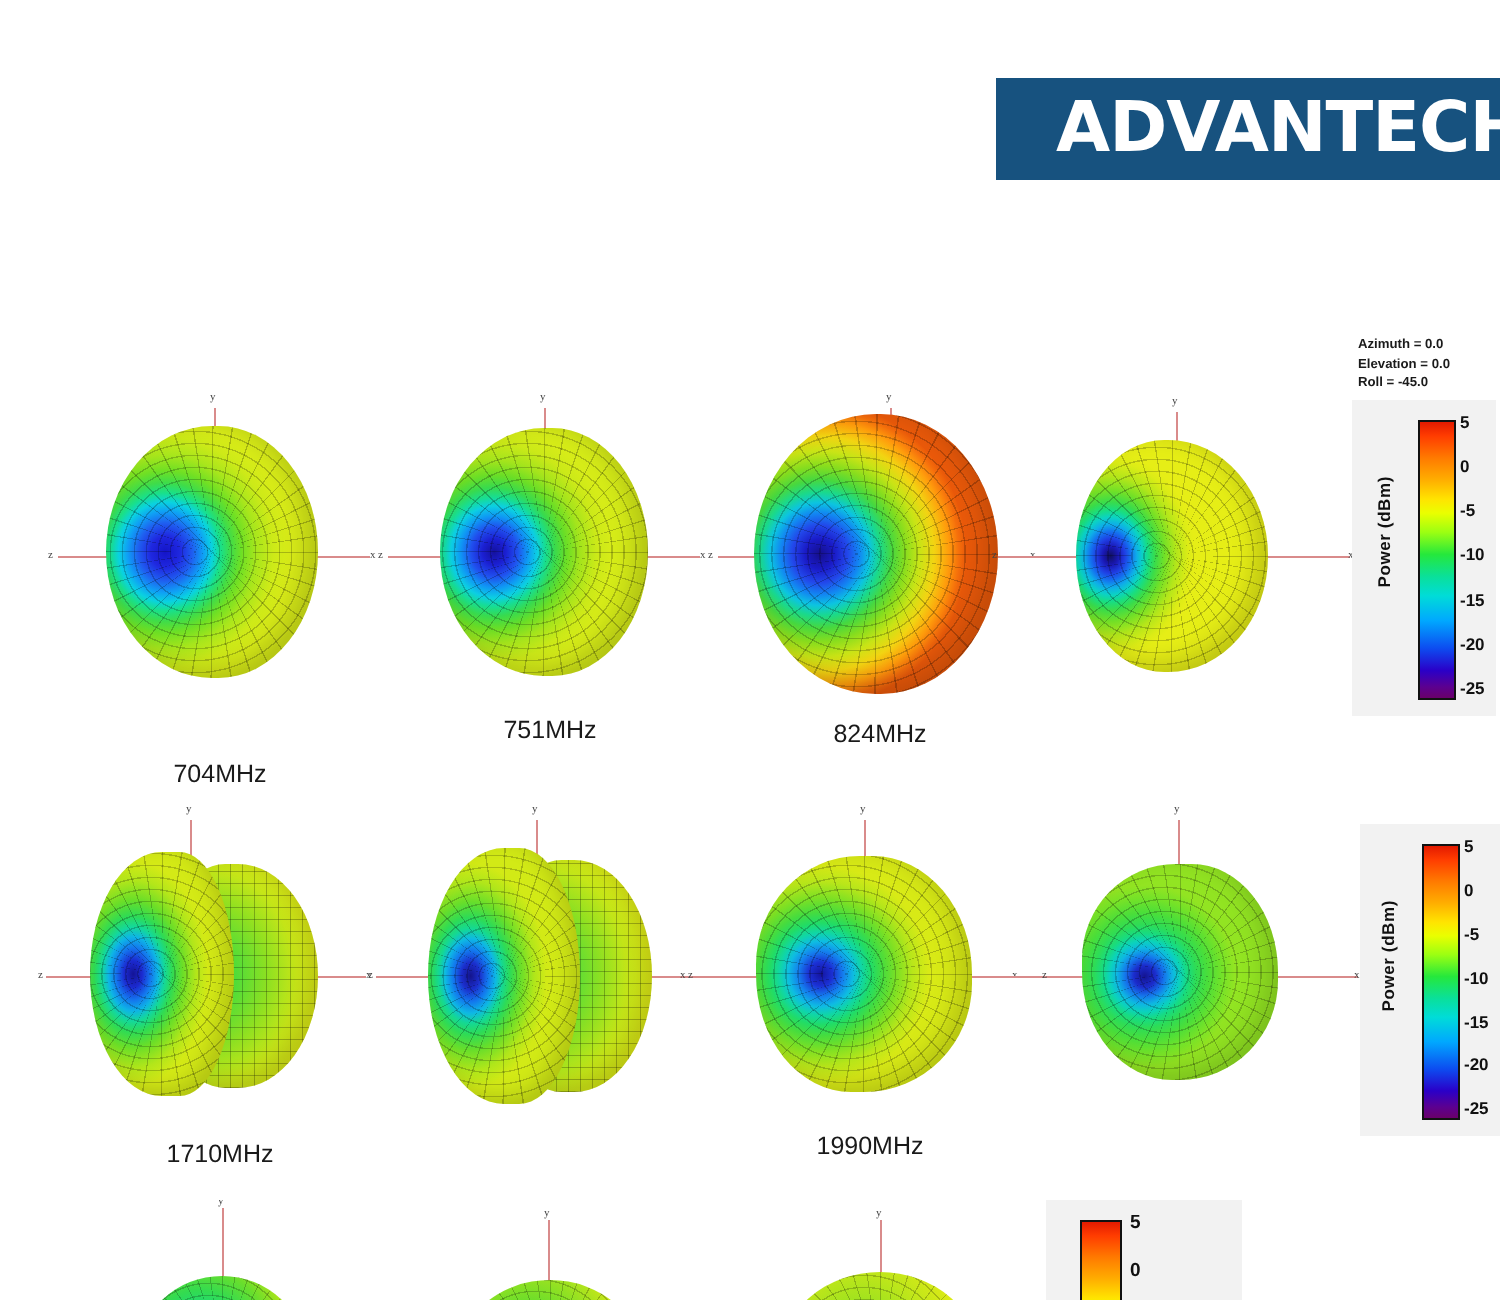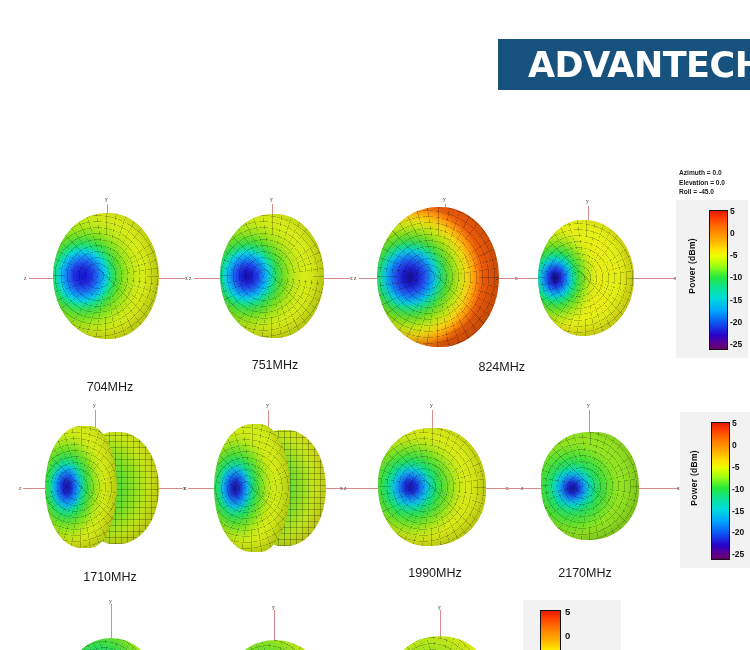--- a/index.html
+++ b/index.html
@@ -170,21 +170,21 @@
                       #150f8c 0%, #1a1bc8 10%, #2247ea 19%, #1287f2 27%,
                       #0cc4e0 34%, #1ad98c 41%, #47d83f 49%,
                       #86dd1e 58%, #c8e416 68%, #f2d412 78%,
                       #ff9d0c 88%, #f6700c 95%, #ec5a0a 100%);
                     box-shadow:inset -7px -5px 14px rgba(0,0,0,.18);">
           <div class="mesh-rad"></div>
           <div class="mesh-ring"></div>
         </div>
       </div>
     </div>
-    <div class="plot-caption" style="left:355px;top:170px;text-align:right;">824MHz</div>
+    <div class="plot-caption" style="left:355px;top:170px;">824MHz</div>
 
     <div class="plot-cell" style="left:500px;top:0;">
       <div class="pat-wrap">
         <div class="axes">
           <div class="axis-line axis-h" style="left:0px;top:88px;width:175px;"></div>
           <div class="axis-line axis-v" style="left:88px;top:16px;height:72px;"></div>
           <div class="axis-lbl" style="left:86px;top:8px;">y</div>
           <div class="axis-lbl" style="left:174px;top:85px;">x</div>
           <div class="axis-lbl" style="left:-4px;top:85px;">z</div>
         </div>
@@ -312,21 +312,20 @@
                     background:radial-gradient(ellipse 46% 42% at 32% 52%,
                       #141492 0%, #1b2ccc 12%, #1478ec 22%, #0eb6e2 31%,
                       #0bd2bc 39%, #17db82 47%, #2edc56 57%,
                       #4ade3a 70%, #74e228 86%, #92e422 100%);
                     box-shadow:inset -6px -4px 12px rgba(0,0,0,.17);">
           <div class="mesh-rad"></div>
           <div class="mesh-ring"></div>
         </div>
       </div>
     </div>
-    <div class="plot-caption" style="left:500px;top:166px;">2170MHz</div>
   </div>
 
   <div class="legend-panel" style="left:680px;top:412px;width:70px;height:156px;">
     <div class="cbar-title" style="left:9px;top:38px;">Power  (dBm)</div>
     <div class="cbar-outer" style="left:31px;top:10px;width:17px;height:136px;">
       <div class="cbar"></div>
     </div>
     <div class="cbar-ticks" style="left:52px;top:10px;">
       <div class="cbar-tick" style="top:-4px;">5</div>
       <div class="cbar-tick" style="top:18px;">0</div>

